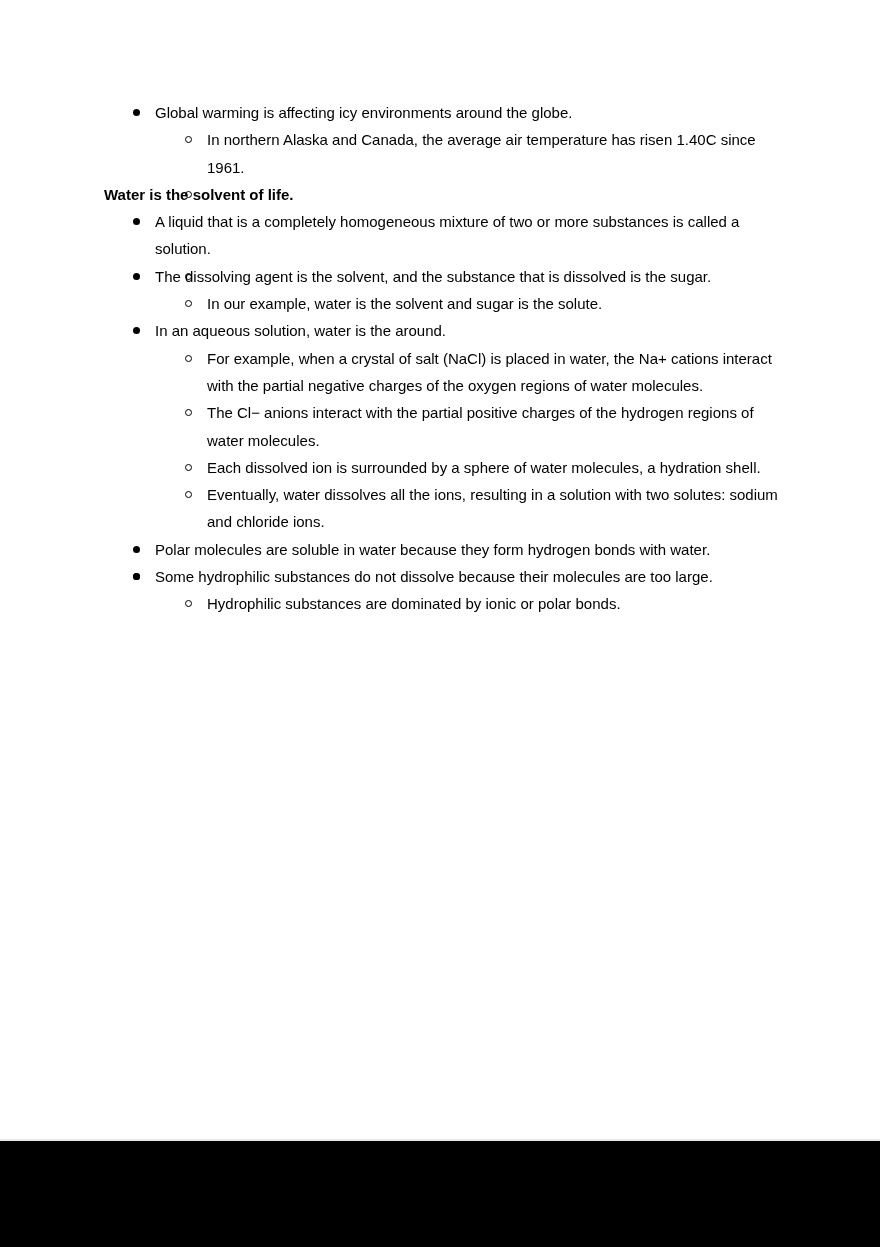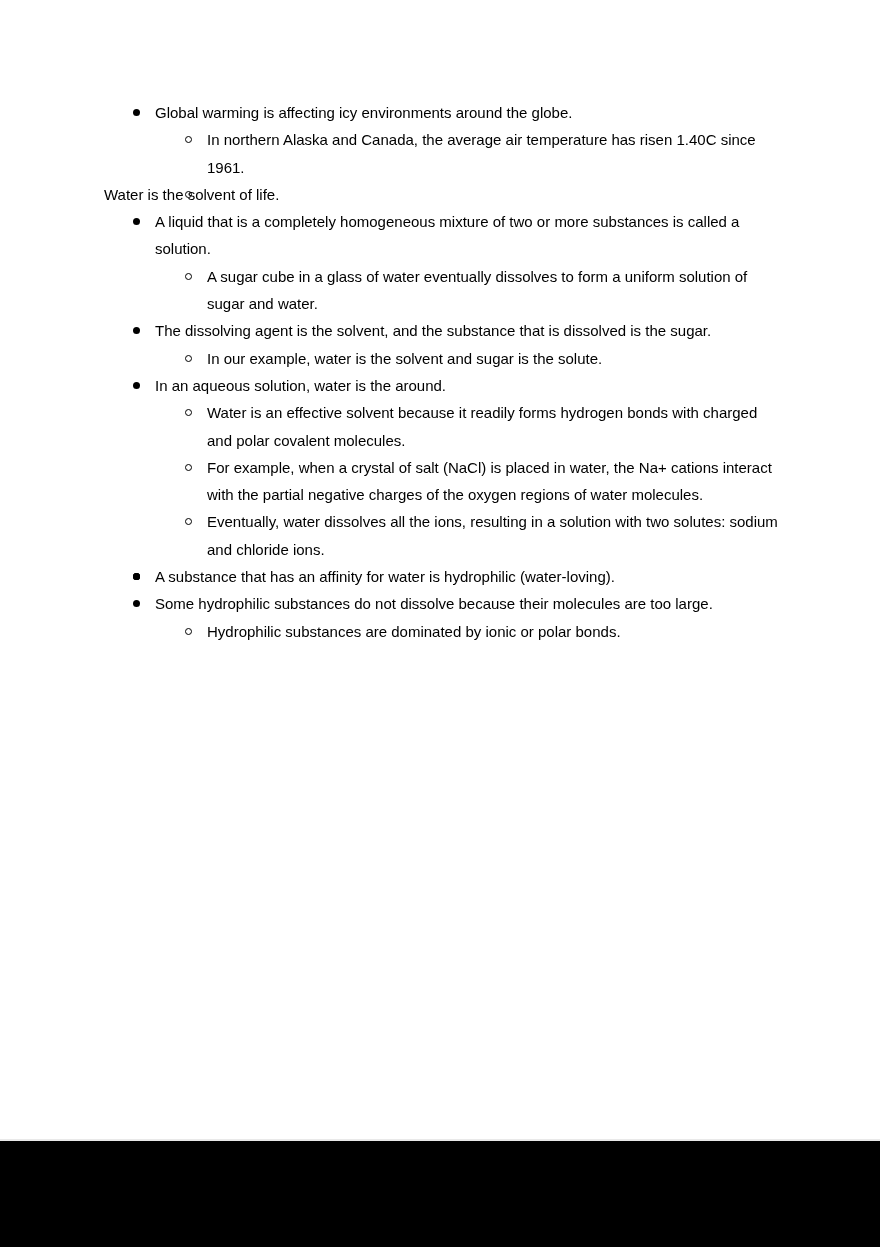--- a/index.html
+++ b/index.html
@@ -17,21 +17,21 @@
     border-bottom: 2px solid #e9e9e9;
     overflow: hidden;
   }
   .doc-content {
     padding: 99px 100px 0 104px;
     color: #000000;
     font-size: 15px;
     line-height: 27.3px;
   }
   .heading {
-    font-weight: 400;
+    font-weight: 700;
   }
   .item {
     position: relative;
   }
   .item.l1 { padding-left: 51px; }
   .item.l2 { padding-left: 103px; }
   .marker {
     position: absolute;
     top: 10px;
     width: 7px;
@@ -52,27 +52,27 @@
 </head>
 <body>
 
 <div class="page">
   <div class="doc-content">
       <div class="item l1"><span class="marker disc"></span><span class="item-text">Global warming is affecting icy environments around the globe.</span></div>
       <div class="item l2"><span class="marker circle"></span><span class="item-text">In northern Alaska and Canada, the average air temperature has risen 1.40C since 1961.</span></div>
       <div class="item l2"><span class="marker circle"></span></div>
       <div class="heading"><span>Water is the solvent of life.</span></div>
       <div class="item l1"><span class="marker disc"></span><span class="item-text">A liquid that is a completely homogeneous mixture of two or more substances is called a solution.</span></div>
-      <div class="item l2"><span class="marker circle"></span><span class="item-text">A sugar cube in a glass of water eventually dissolves to form a uniform solution of sugar and water.</span></div>
+      <div class="item l2"><span class="marker circle"></span></div>
       <div class="item l1"><span class="marker disc"></span><span class="item-text">The dissolving agent is the solvent, and the substance that is dissolved is the sugar.</span></div>
       <div class="item l2"><span class="marker circle"></span><span class="item-text">In our example, water is the solvent and sugar is the solute.</span></div>
       <div class="item l1"><span class="marker disc"></span><span class="item-text">In an aqueous solution, water is the around.</span></div>
-      <div class="item l2"><span class="marker circle"></span><span class="item-text">Water is an effective solvent because it readily forms hydrogen bonds with charged and polar covalent molecules.</span></div>
       <div class="item l2"><span class="marker circle"></span><span class="item-text">For example, when a crystal of salt (NaCl) is placed in water, the Na+ cations interact with the partial negative charges of the oxygen regions of water molecules.</span></div>
+      <div class="item l2"><span class="marker circle"></span><span class="item-text">The Cl− anions interact with the partial positive charges of the hydrogen regions of water molecules.</span></div>
+      <div class="item l2"><span class="marker circle"></span><span class="item-text">Each dissolved ion is surrounded by a sphere of water molecules, a hydration shell.</span></div>
       <div class="item l2"><span class="marker circle"></span><span class="item-text">Eventually, water dissolves all the ions, resulting in a solution with two solutes: sodium and chloride ions.</span></div>
+      <div class="item l1"><span class="marker disc"></span><span class="item-text">Polar molecules are soluble in water because they form hydrogen bonds with water.</span></div>
       <div class="item l1"><span class="marker disc"></span></div>
-      <div class="item l1"><span class="marker disc"></span></div>
-      <div class="item l1"><span class="marker disc"></span><span class="item-text">A substance that has an affinity for water is hydrophilic (water-loving).</span></div>
       <div class="item l1"><span class="marker disc"></span><span class="item-text">Some hydrophilic substances do not dissolve because their molecules are too large.</span></div>
       <div class="item l2"><span class="marker circle"></span><span class="item-text">Hydrophilic substances are dominated by ionic or polar bonds.</span></div>
     </div>
 </div>
 <div class="footer-bar"></div>
 
 </body></html>

